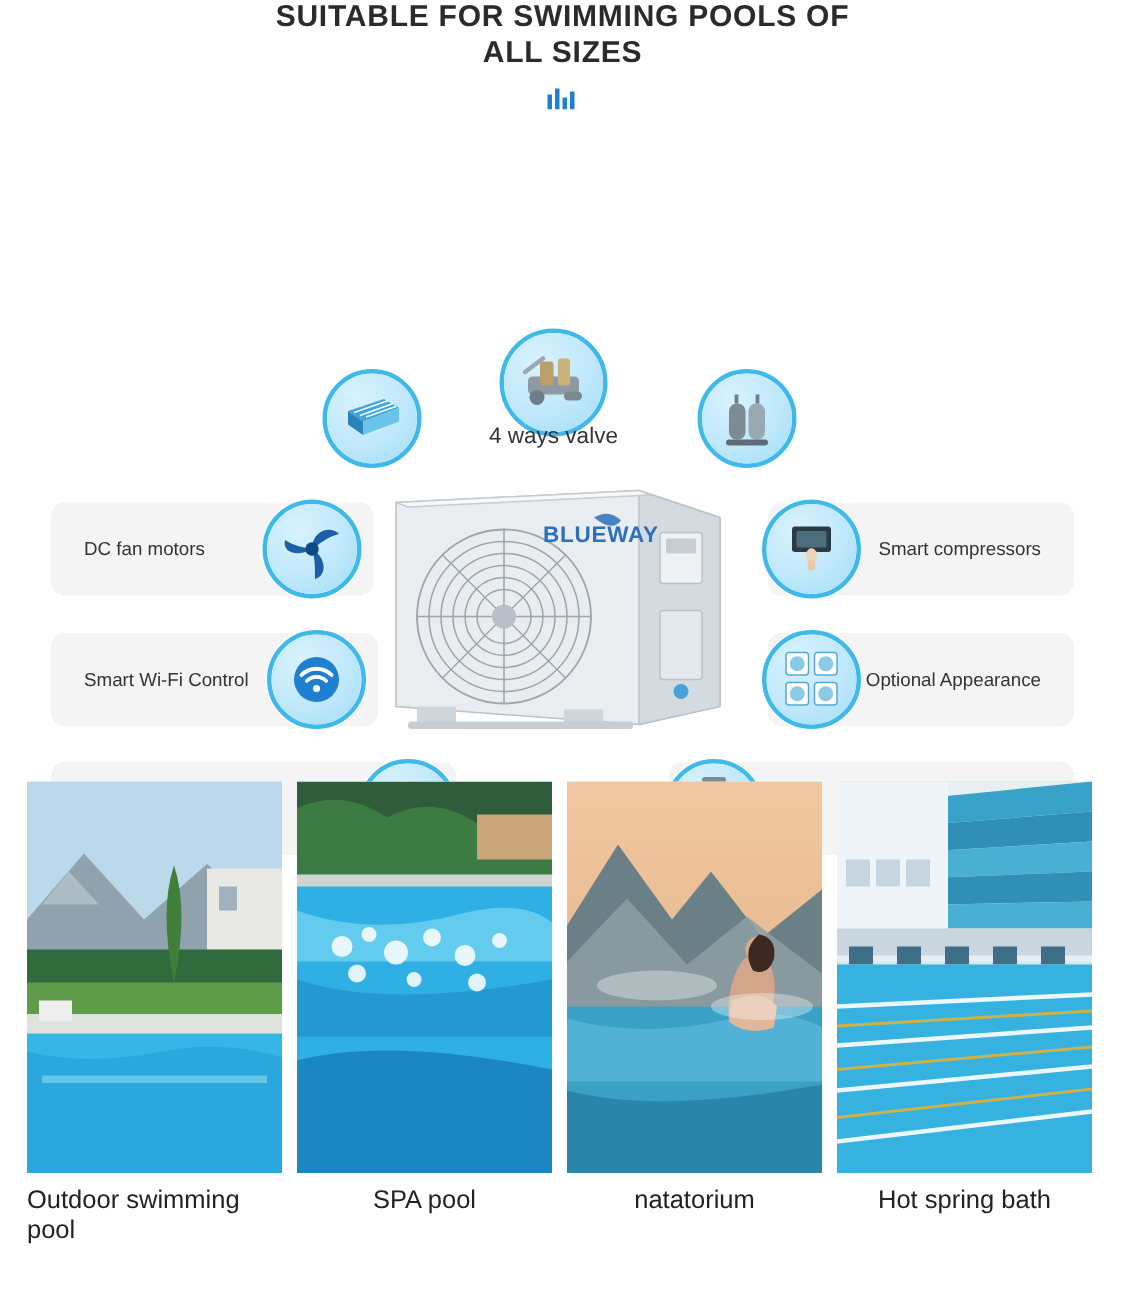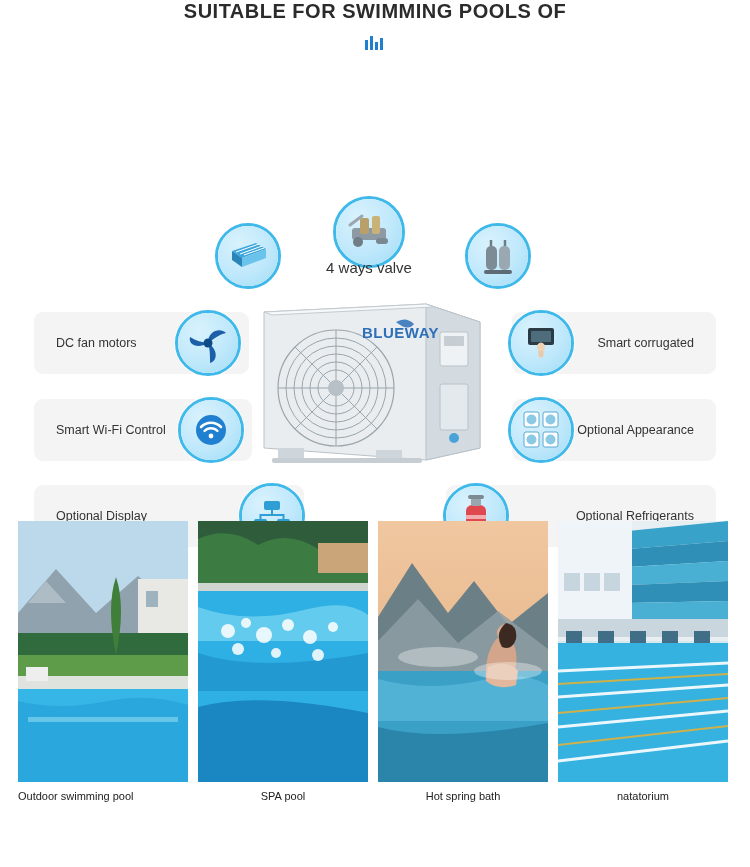--- a/index.html
+++ b/index.html
@@ -114,32 +114,33 @@
     position: absolute;
     left: 0; top: 790px;
     width: 750px;
     display: flex;
     gap: 10px;
     padding: 0 18px;
   }
   .caption {
     width: 170px;
     text-align: center;
-    font-size: 11px;
+    font-size: 17px;
     color: #222;
   }
   .caption.first { text-align: left; }
 </style>
 </head>
 <body>
 
 <div class="page">
 
   <div class="title">
     <span class="title-line">SUITABLE FOR SWIMMING POOLS OF</span>
+    <span class="title-line">ALL SIZES</span>
   </div>
 
   <div class="bars-icon">
     <svg width="22" height="16" viewBox="0 0 22 16">
       <rect x="1" y="6" width="3" height="10" fill="#1f7fd0"></rect>
       <rect x="6" y="2" width="3" height="14" fill="#1f7fd0"></rect>
       <rect x="11" y="8" width="3" height="8" fill="#1f7fd0"></rect>
       <rect x="16" y="4" width="3" height="12" fill="#1f7fd0"></rect>
     </svg>
   </div>
@@ -224,21 +225,21 @@
         <svg width="40" height="40" viewBox="0 0 40 40">
           <rect x="8" y="10" width="11" height="24" rx="5" fill="#7d8b94"></rect>
           <rect x="21" y="10" width="11" height="24" rx="5" fill="#9aa8b1"></rect>
           <rect x="6" y="34" width="28" height="4" rx="2" fill="#5d6b74"></rect>
           <path d="M13 10 L13 4 M27 10 L27 4" stroke="#6f7d86" stroke-width="2.5"></path>
         </svg>
       </div>
     </div>
 
     <div class="pill right" style="left:512px; top:246px; width:204px;">
-      <div class="pill-label">Smart corrugated</div>
+      <div class="pill-label">Smart compressors</div>
     </div>
     <div class="badge" style="left:508px; top:244px; width:66px; height:66px;">
       <div class="badge-inner">
         <svg width="40" height="40" viewBox="0 0 40 40">
           <rect x="7" y="5" width="26" height="17" rx="2" fill="#2b3b46"></rect>
           <rect x="10" y="8" width="20" height="11" rx="1" fill="#4d6d7d"></rect>
           <path d="M20 22 L20 32" stroke="#e8c9a8" stroke-width="5" stroke-linecap="round"></path>
           <circle cx="20" cy="24" r="4" fill="#f0d3b4"></circle>
         </svg>
       </div>
@@ -430,17 +431,17 @@
           <path d="M0 192 L170 177"></path>
           <path d="M0 224 L170 205"></path>
         </g>
       </svg>
     </div>
   </div>
 
   <div class="captions">
     <div class="caption first">Outdoor swimming pool</div>
     <div class="caption">SPA pool</div>
+    <div class="caption">natatorium</div>
     <div class="caption">Hot spring bath</div>
-    <div class="caption">natatorium</div>
   </div>
 
 </div>
 
 </body></html>

